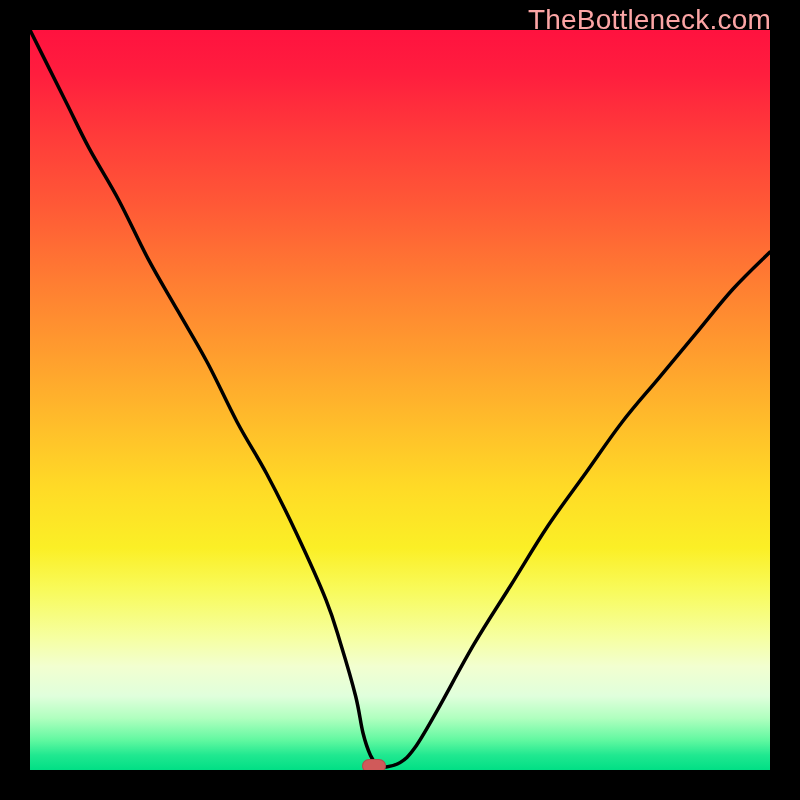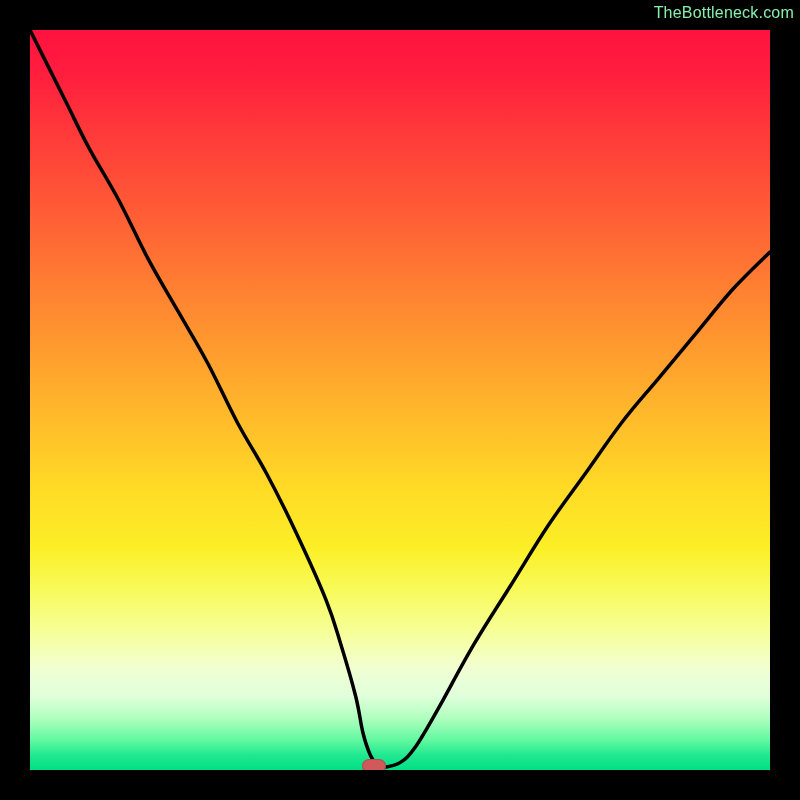--- a/index.html
+++ b/index.html
@@ -44,25 +44,25 @@
       #e0ffdc 90%,
       #b0ffbf 93%,
       #60f8a0 96%,
       #20e890 98%,
       #01df85 100%
     );
   }
   .watermark {
     position: absolute;
     top: 4px;
-    right: 6px;
+    right: 29px;
     font-family: Arial, Helvetica, sans-serif;
-    font-size: 16px;
+    font-size: 28px;
     font-weight: 400;
-    color: #86efac;
+    color: #fca5a5;
     letter-spacing: 0.2px;
   }
   svg.curve {
     position: absolute;
     inset: 0;
     width: 100%;
     height: 100%;
   }
   .marker {
     position: absolute;

